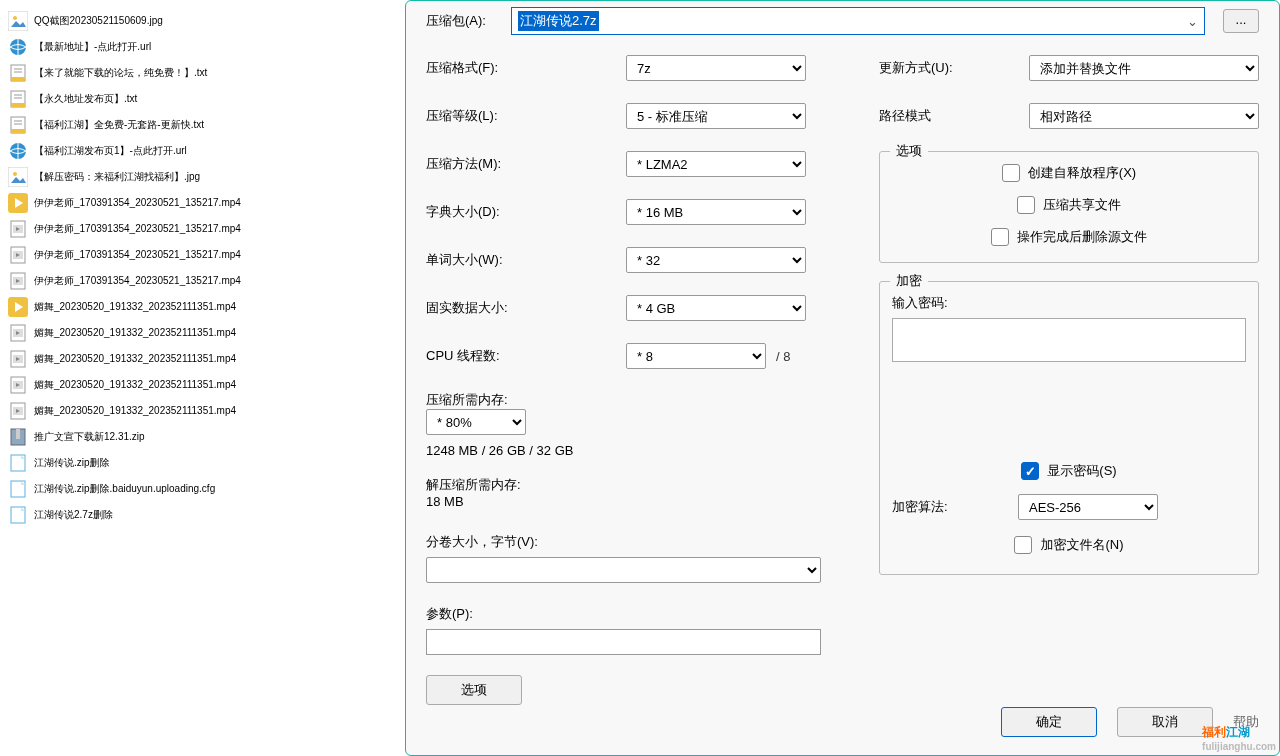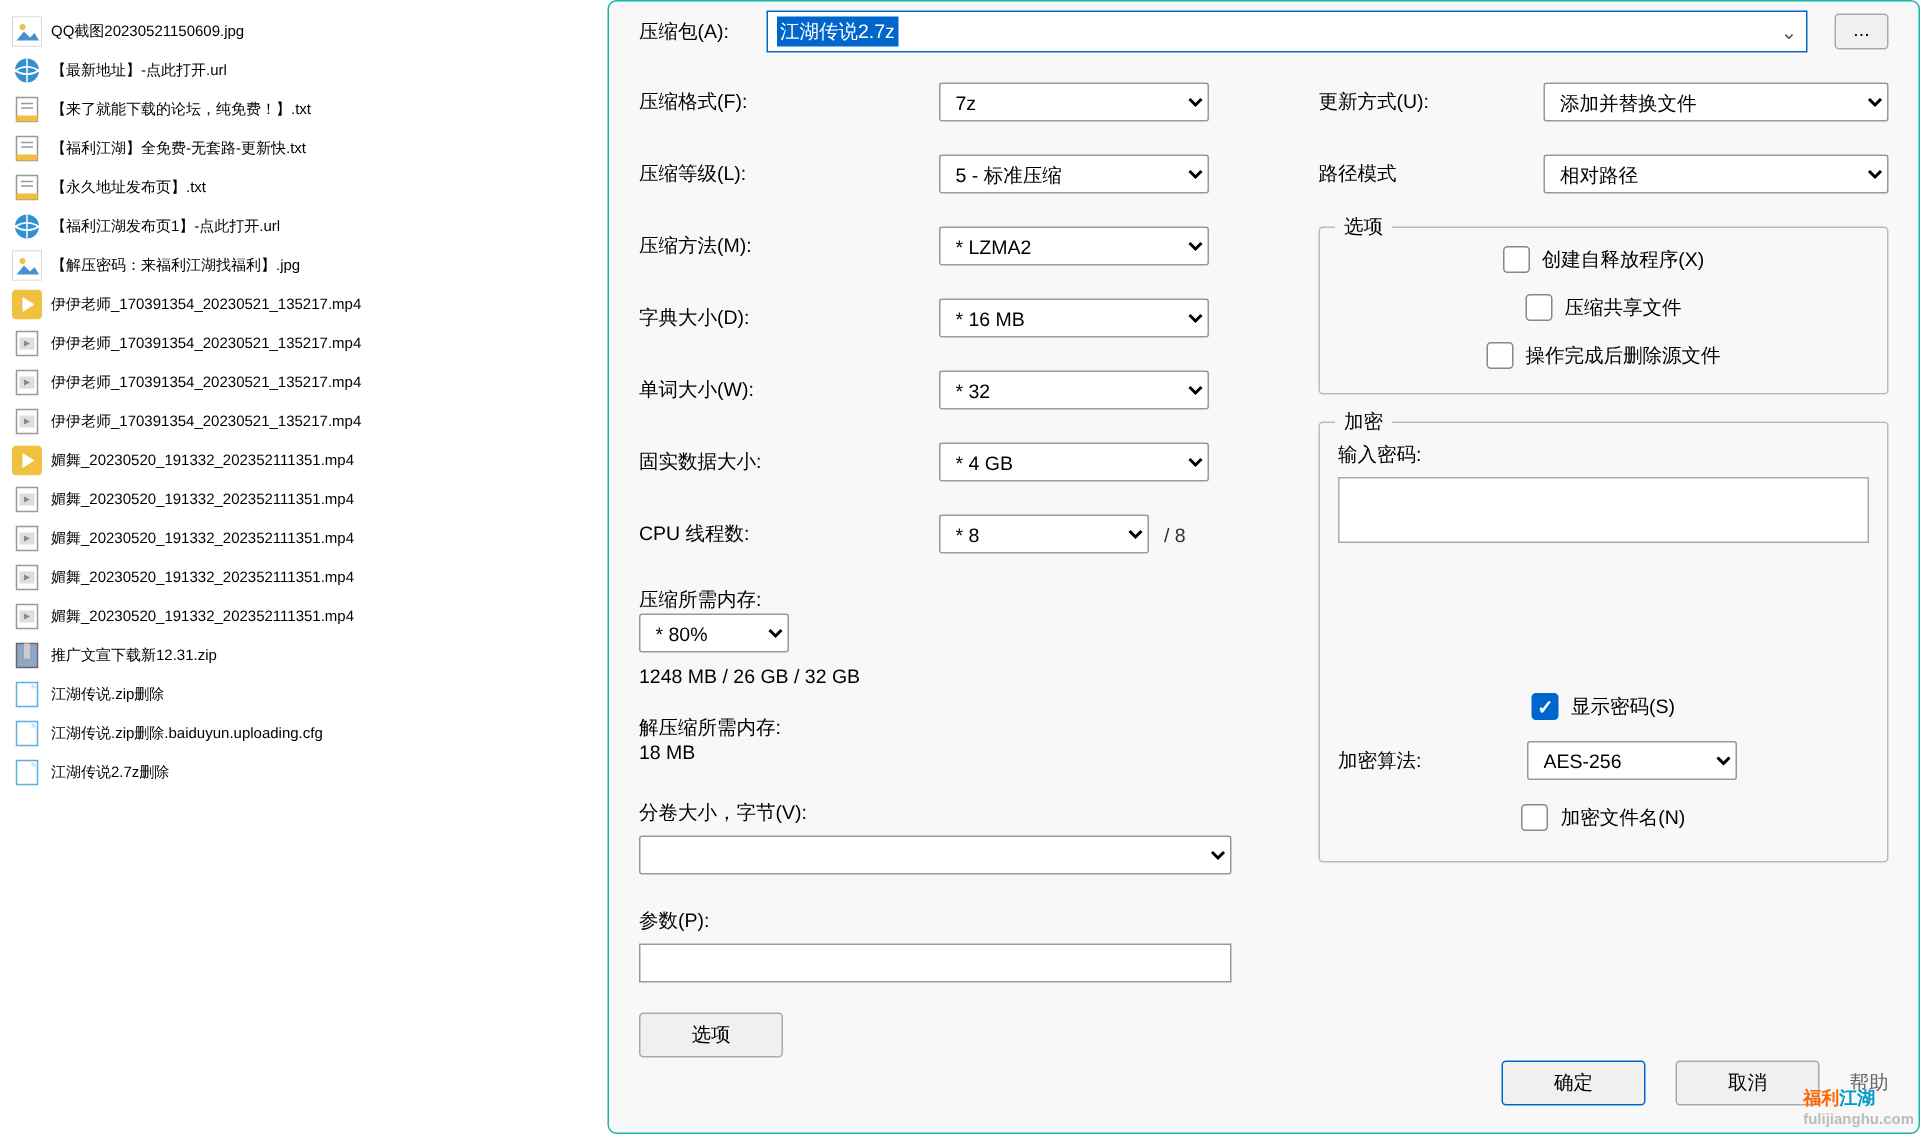--- a/index.html
+++ b/index.html
@@ -90,32 +90,32 @@
       </div>
       <div class="file-item">
         <span class="icon">
           <svg width="20" height="20">
             <rect x="3" y="2" width="14" height="16" fill="#fff" stroke="#999"></rect>
             <rect x="3" y="14" width="14" height="4" fill="#f0c040"></rect>
             <line x1="6" y1="6" x2="14" y2="6" stroke="#999"></line>
             <line x1="6" y1="9" x2="14" y2="9" stroke="#999"></line>
           </svg>
         </span>
-        <span>【福利江湖】全免费-无套路-更新快.txt</span>
+        <span>【永久地址发布页】.txt</span>
       </div>
       <div class="file-item">
         <span class="icon">
           <svg width="20" height="20">
             <rect x="3" y="2" width="14" height="16" fill="#fff" stroke="#999"></rect>
             <rect x="3" y="14" width="14" height="4" fill="#f0c040"></rect>
             <line x1="6" y1="6" x2="14" y2="6" stroke="#999"></line>
             <line x1="6" y1="9" x2="14" y2="9" stroke="#999"></line>
           </svg>
         </span>
-        <span>【永久地址发布页】.txt</span>
+        <span>【福利江湖】全免费-无套路-更新快.txt</span>
       </div>
       <div class="file-item">
         <span class="icon">
           <svg width="20" height="20">
             <circle cx="10" cy="10" r="8" fill="#3090d0"></circle>
             <path d="M2 10 Q10 5 18 10 Q10 15 2 10" fill="none" stroke="#fff" stroke-width="1"></path>
             <line x1="10" y1="2" x2="10" y2="18" stroke="#fff"></line>
           </svg>
         </span>
         <span>【福利江湖发布页1】-点此打开.url</span>

